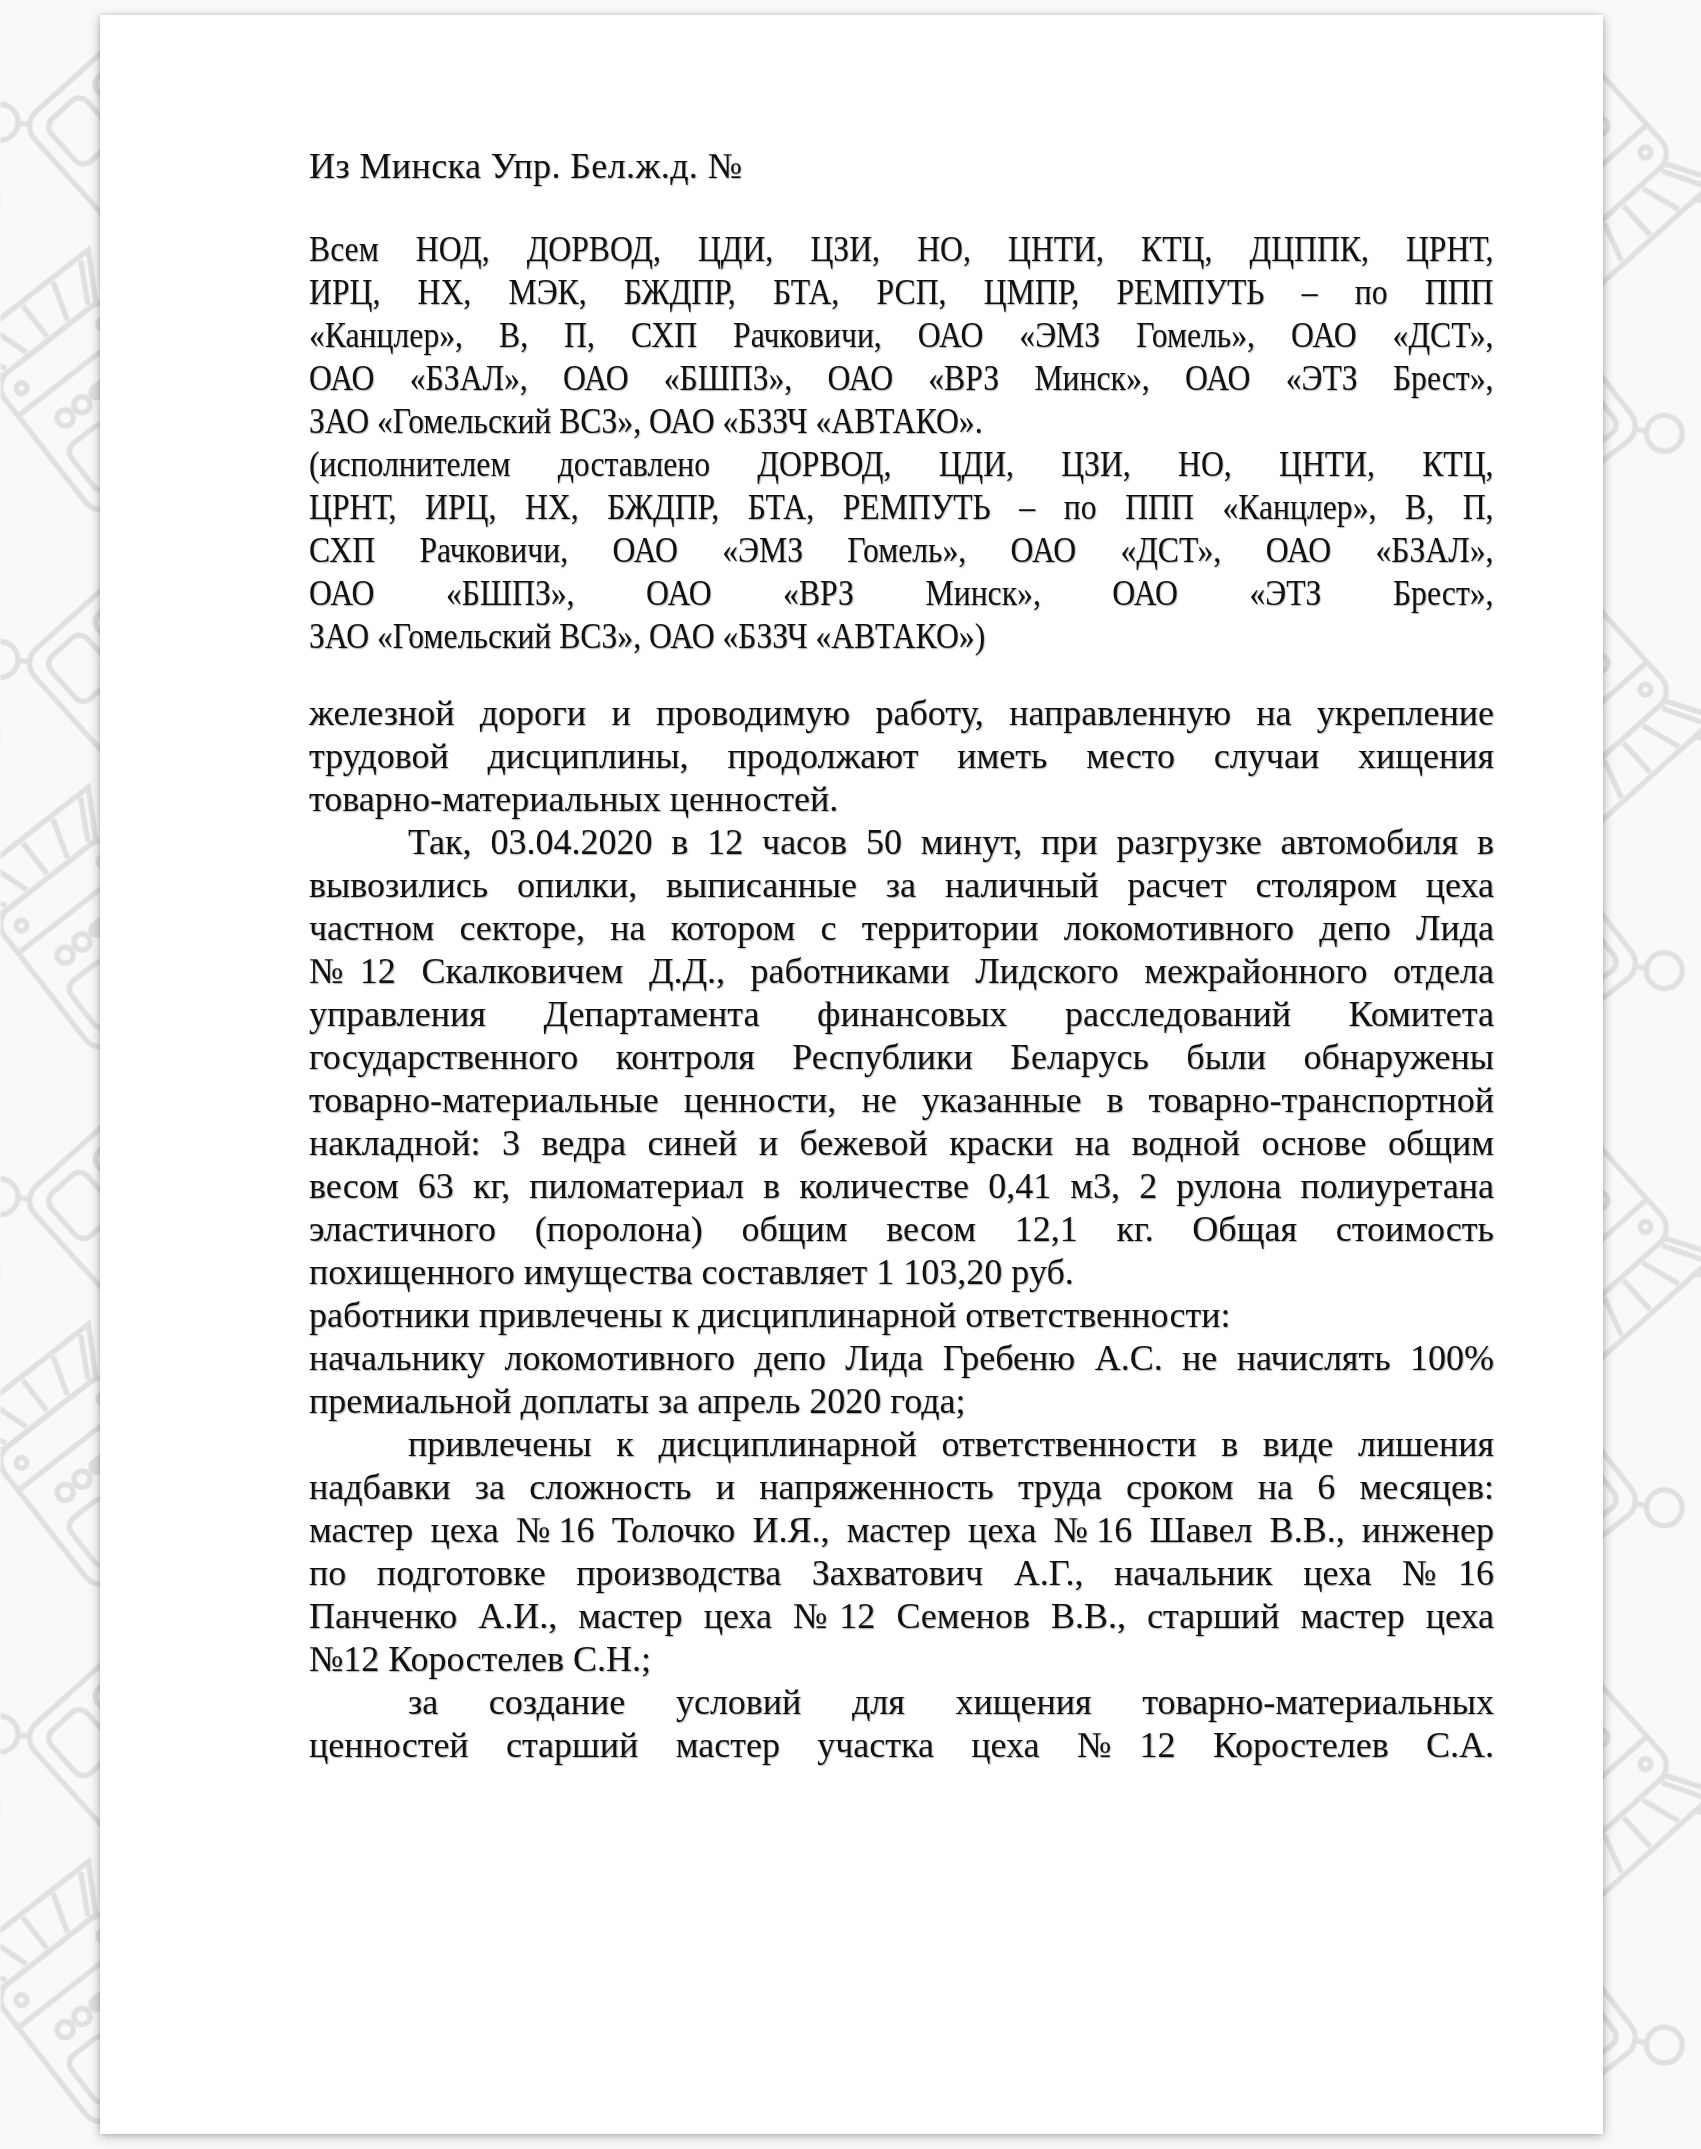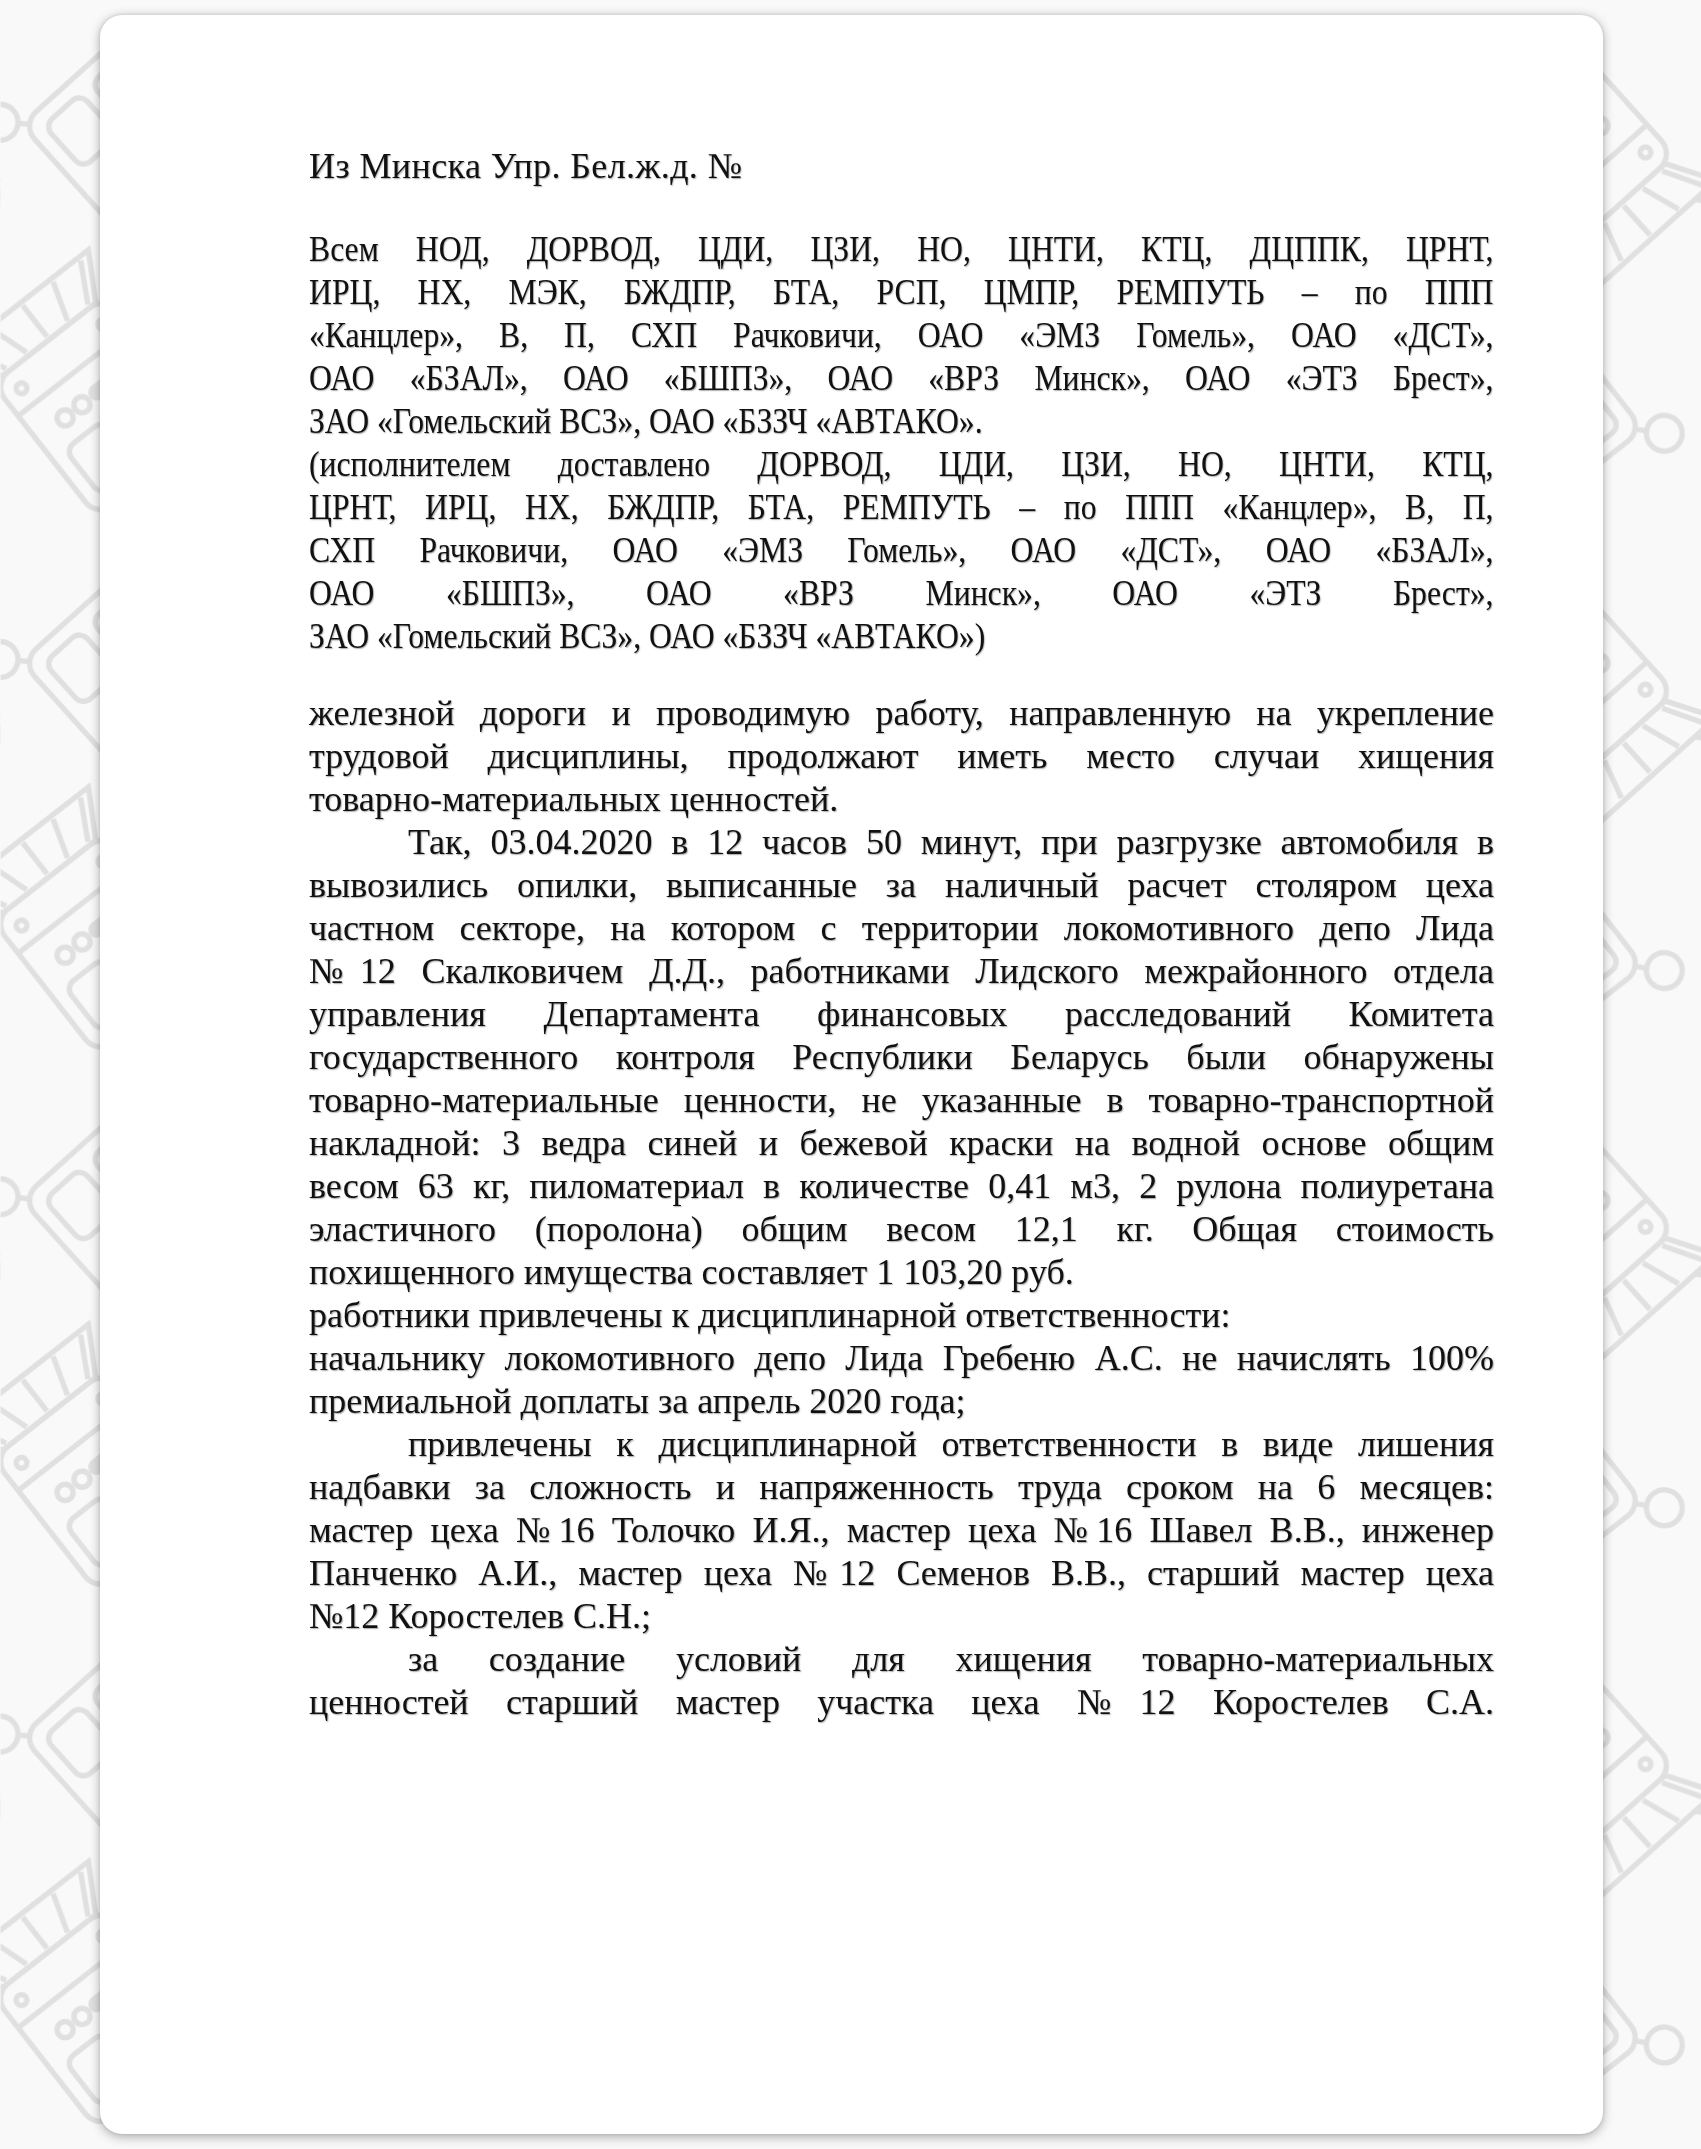--- a/index.html
+++ b/index.html
@@ -25,21 +25,20 @@
   .page {
     position: absolute;
     left: 100px;
     top: 15px;
     width: 1503px;
     height: 2119px;
     background: #ffffff;
     box-shadow: 0 2.7px 10.7px rgba(0,0,0,0.30), 0 0 3.6px rgba(0,0,0,0.12);
     box-sizing: border-box;
     padding: 0 109px 0 209px;
-    border-radius: 22px;
   }
   .doc-text {
     color: #111111;
     font-size: 36px;
     line-height: 43px;
     text-shadow: 0.9px 0.9px 1.3px rgba(40,40,40,0.40);
   }
   .origin-line {
     margin-top: 130px;
     letter-spacing: 0.4px;
@@ -148,20 +147,21 @@
           <div class="tline natural">работники привлечены к дисциплинарной ответственности:</div>
         </div>
       <div class="para">
           <div class="tline">начальнику локомотивного депо Лида Гребеню А.С. не начислять 100%</div>
           <div class="tline natural">премиальной доплаты за апрель 2020 года;</div>
         </div>
       <div class="para">
           <div class="tline indent">привлечены к дисциплинарной ответственности в виде лишения</div>
           <div class="tline">надбавки за сложность и напряженность труда сроком на 6 месяцев:</div>
           <div class="tline">мастер цеха №16 Толочко И.Я., мастер цеха №16 Шавел В.В., инженер</div>
+          <div class="tline">по подготовке производства Захватович А.Г., начальник цеха №16</div>
           <div class="tline">Панченко А.И., мастер цеха №12 Семенов В.В., старший мастер цеха</div>
           <div class="tline natural">№12 Коростелев С.Н.;</div>
         </div>
       <div class="para">
           <div class="tline indent">за создание условий для хищения товарно-материальных</div>
           <div class="tline">ценностей старший мастер участка цеха №12 Коростелев С.А.</div>
         </div>
     </div>
 
   </div>

